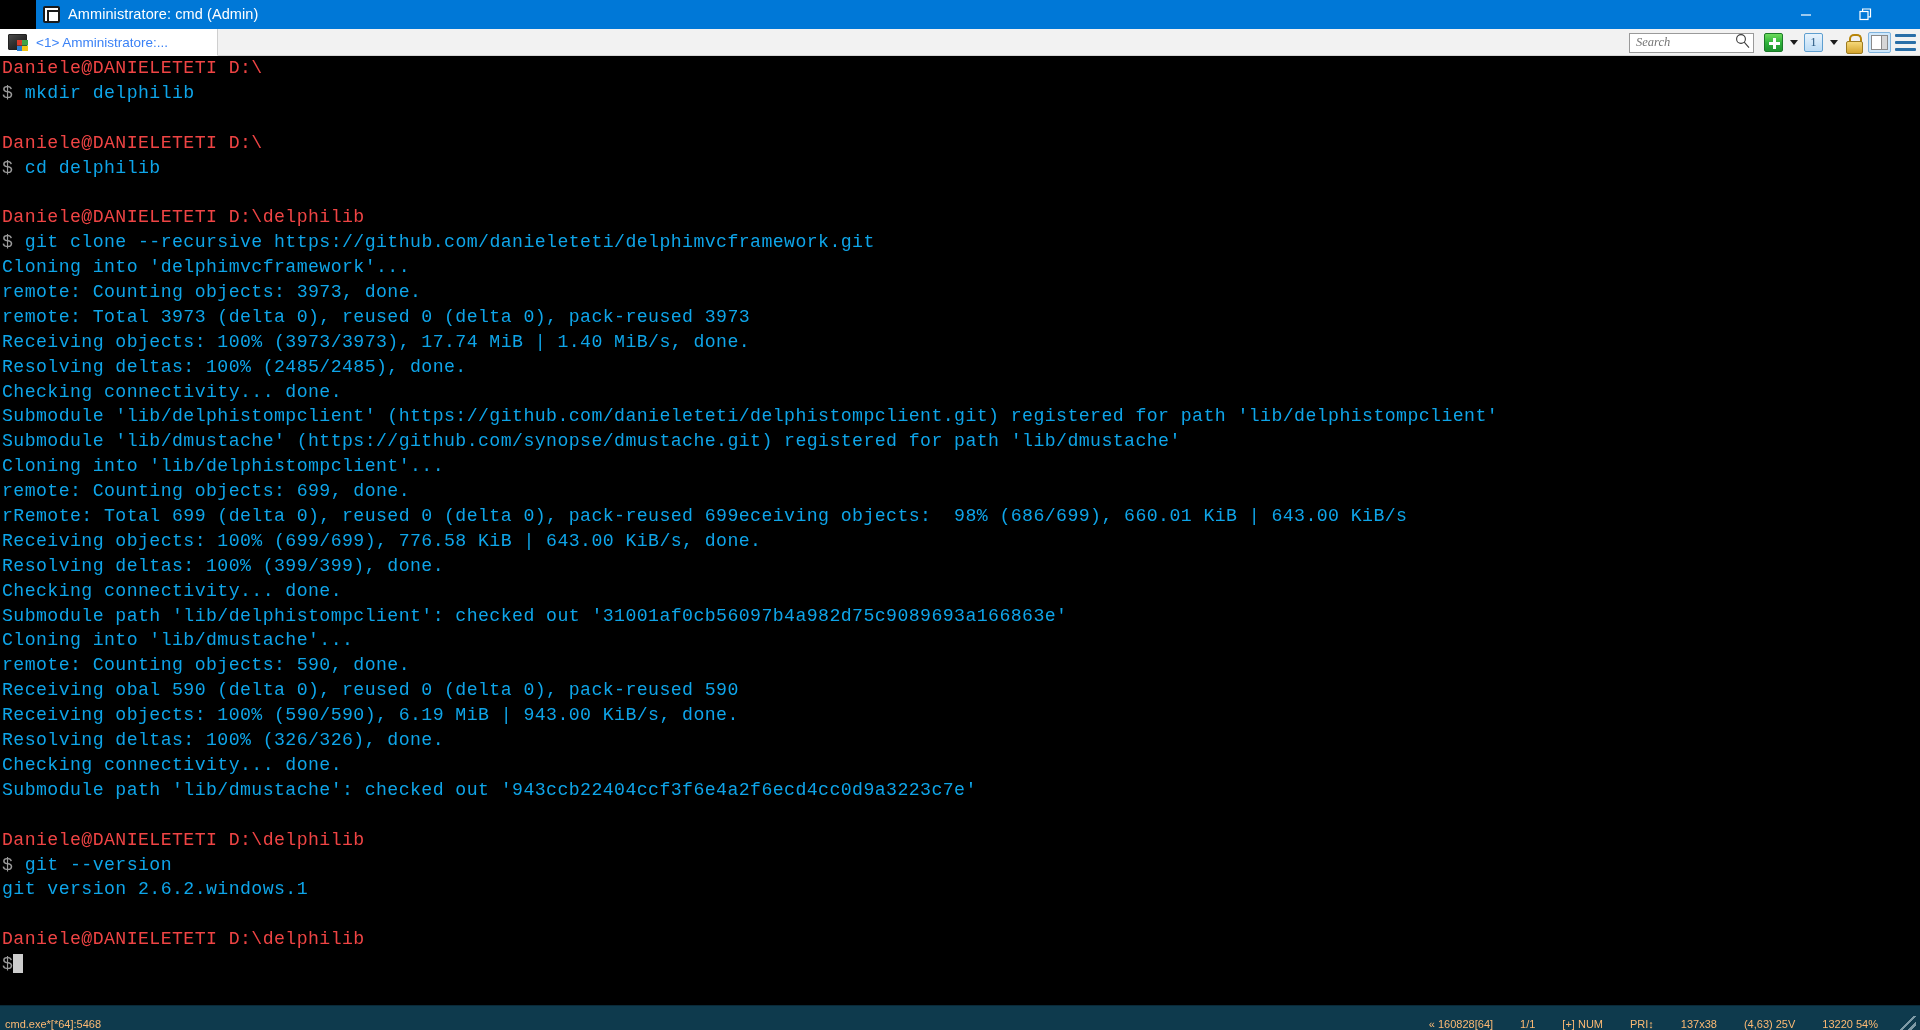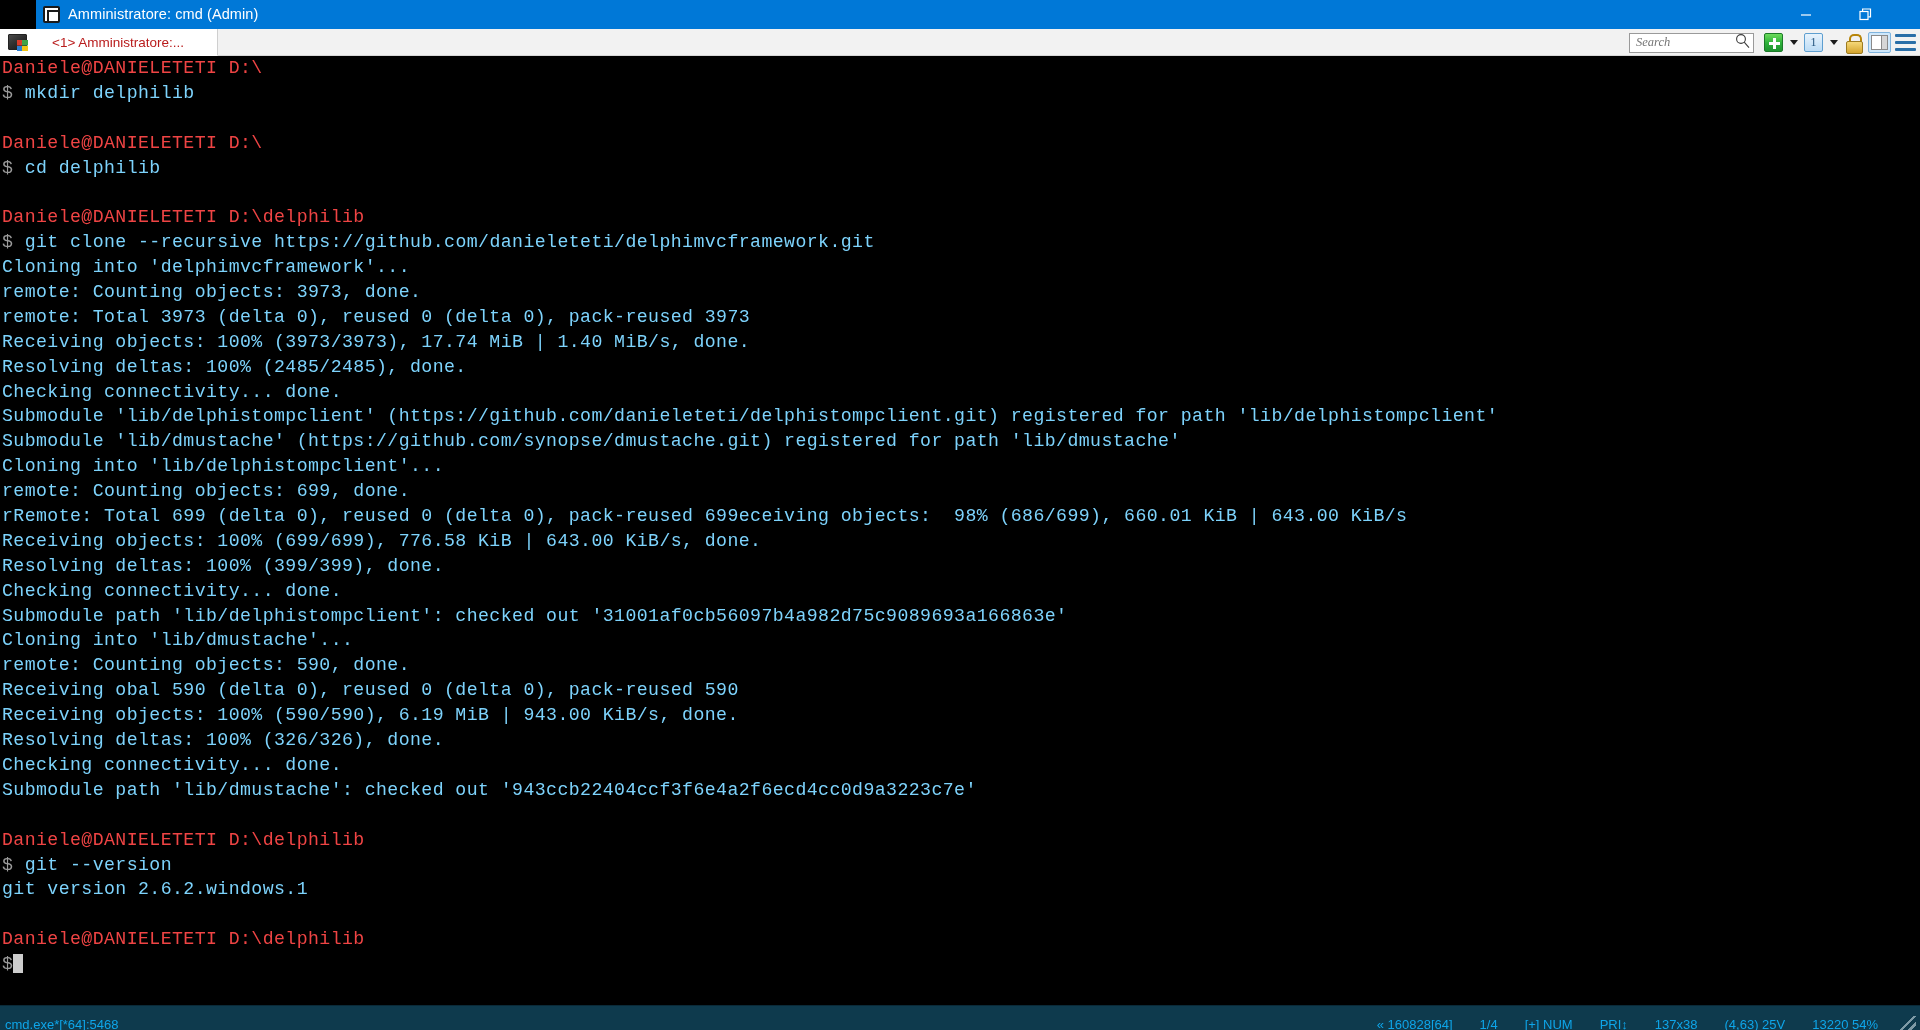--- a/index.html
+++ b/index.html
@@ -80,23 +80,22 @@
   #tab-icon::after {
     content: "";
     position: absolute; right: -2px; bottom: -2px;
     width: 11px; height: 11px;
     background:
       linear-gradient(to right, #d93b2b 0 50%, #3fa246 50% 100%) top/100% 50% no-repeat,
       linear-gradient(to right, #2a7fd4 0 50%, #f2c414 50% 100%) bottom/100% 50% no-repeat;
   }
   #tab-label {
     font-size: 13.5px;
-    color: #b91c1c;
+    color: #3b82f6;
     white-space: nowrap;
-    margin-left: 16px;
   }
   #toolbar {
     position: absolute; right: 4px; top: 0;
     height: 27px;
     display: flex; align-items: center; gap: 3px; padding-left: 12px;
   }
   #search-box {
     width: 125px; height: 20px;
     border: 1px solid #9a9a9a;
     background: #fff;
@@ -207,37 +206,37 @@
     font-family: "Liberation Mono", "DejaVu Sans Mono", monospace;
     font-size: 18.2px;
     line-height: 24.9px;
     letter-spacing: 0.42px;
     white-space: pre;
     color: #cfcfcf;
   }
   .tline { height: 24.9px; }
   .c-green  { color: #ef4444; }
   .c-dim    { color: #9a9a9a; }
-  .c-white  { color: #7dd3fc; }
+  .c-white  { color: #0ea5e9; }
   .cursor {
     display: inline-block;
     width: 10px; height: 19px;
     background: #cdcdcd;
     vertical-align: -4px;
   }
 
   
   #statusbar {
     position: absolute;
     left: 0; bottom: 0;
     width: 1920px; height: 25px;
     background: #0e3a4d;
     border-top: 1px solid #0a2a38;
-    color: #0ea5e9;
-    font-size: 13px;
+    color: #fdba74;
+    font-size: 11px;
     display: flex; align-items: center;
     justify-content: space-between;
     padding: 12px 4px 0 5px;
   }
   #status-left { white-space: nowrap; }
   #status-right {
     display: flex; align-items: center;
     gap: 9px; white-space: nowrap;
   }
   #status-right span { padding: 0 9px; }
@@ -334,21 +333,21 @@
 </div>
 
 <div id="terminal">
   <div id="term-lines"><div class="tline"><span class="c-green">Daniele@DANIELETETI D:\</span></div><div class="tline"><span class="c-dim">$</span><span class="c-white"> mkdir delphilib</span></div><div class="tline"><span class="c-white"></span></div><div class="tline"><span class="c-green">Daniele@DANIELETETI D:\</span></div><div class="tline"><span class="c-dim">$</span><span class="c-white"> cd delphilib</span></div><div class="tline"><span class="c-white"></span></div><div class="tline"><span class="c-green">Daniele@DANIELETETI D:\delphilib</span></div><div class="tline"><span class="c-dim">$</span><span class="c-white"> git clone --recursive https://github.com/danieleteti/delphimvcframework.git</span></div><div class="tline"><span class="c-white">Cloning into 'delphimvcframework'...</span></div><div class="tline"><span class="c-white">remote: Counting objects: 3973, done.</span></div><div class="tline"><span class="c-white">remote: Total 3973 (delta 0), reused 0 (delta 0), pack-reused 3973</span></div><div class="tline"><span class="c-white">Receiving objects: 100% (3973/3973), 17.74 MiB | 1.40 MiB/s, done.</span></div><div class="tline"><span class="c-white">Resolving deltas: 100% (2485/2485), done.</span></div><div class="tline"><span class="c-white">Checking connectivity... done.</span></div><div class="tline"><span class="c-white">Submodule 'lib/delphistompclient' (https://github.com/danieleteti/delphistompclient.git) registered for path 'lib/delphistompclient'</span></div><div class="tline"><span class="c-white">Submodule 'lib/dmustache' (https://github.com/synopse/dmustache.git) registered for path 'lib/dmustache'</span></div><div class="tline"><span class="c-white">Cloning into 'lib/delphistompclient'...</span></div><div class="tline"><span class="c-white">remote: Counting objects: 699, done.</span></div><div class="tline"><span class="c-white">rRemote: Total 699 (delta 0), reused 0 (delta 0), pack-reused 699eceiving objects:  98% (686/699), 660.01 KiB | 643.00 KiB/s</span></div><div class="tline"><span class="c-white">Receiving objects: 100% (699/699), 776.58 KiB | 643.00 KiB/s, done.</span></div><div class="tline"><span class="c-white">Resolving deltas: 100% (399/399), done.</span></div><div class="tline"><span class="c-white">Checking connectivity... done.</span></div><div class="tline"><span class="c-white">Submodule path 'lib/delphistompclient': checked out '31001af0cb56097b4a982d75c9089693a166863e'</span></div><div class="tline"><span class="c-white">Cloning into 'lib/dmustache'...</span></div><div class="tline"><span class="c-white">remote: Counting objects: 590, done.</span></div><div class="tline"><span class="c-white">Receiving obal 590 (delta 0), reused 0 (delta 0), pack-reused 590</span></div><div class="tline"><span class="c-white">Receiving objects: 100% (590/590), 6.19 MiB | 943.00 KiB/s, done.</span></div><div class="tline"><span class="c-white">Resolving deltas: 100% (326/326), done.</span></div><div class="tline"><span class="c-white">Checking connectivity... done.</span></div><div class="tline"><span class="c-white">Submodule path 'lib/dmustache': checked out '943ccb22404ccf3f6e4a2f6ecd4cc0d9a3223c7e'</span></div><div class="tline"><span class="c-white"></span></div><div class="tline"><span class="c-green">Daniele@DANIELETETI D:\delphilib</span></div><div class="tline"><span class="c-dim">$</span><span class="c-white"> git --version</span></div><div class="tline"><span class="c-white">git version 2.6.2.windows.1</span></div><div class="tline"><span class="c-white"></span></div><div class="tline"><span class="c-green">Daniele@DANIELETETI D:\delphilib</span></div><div class="tline"><span class="c-dim">$</span><span class="cursor"></span></div></div>
 </div>
 
 <div id="statusbar">
   <span id="status-left">cmd.exe*[*64]:5468</span>
   <span id="status-right">
       <span>« 160828[64]</span>
-      <span>1/4</span>
+      <span>1/1</span>
       <span>[+] NUM</span>
       <span>PRI↕</span>
       <span>137x38</span>
       <span>(4,63) 25V</span>
       <span>13220 54%</span>
       <span id="status-grip"></span>
     </span>
 </div>
 
 </body></html>

